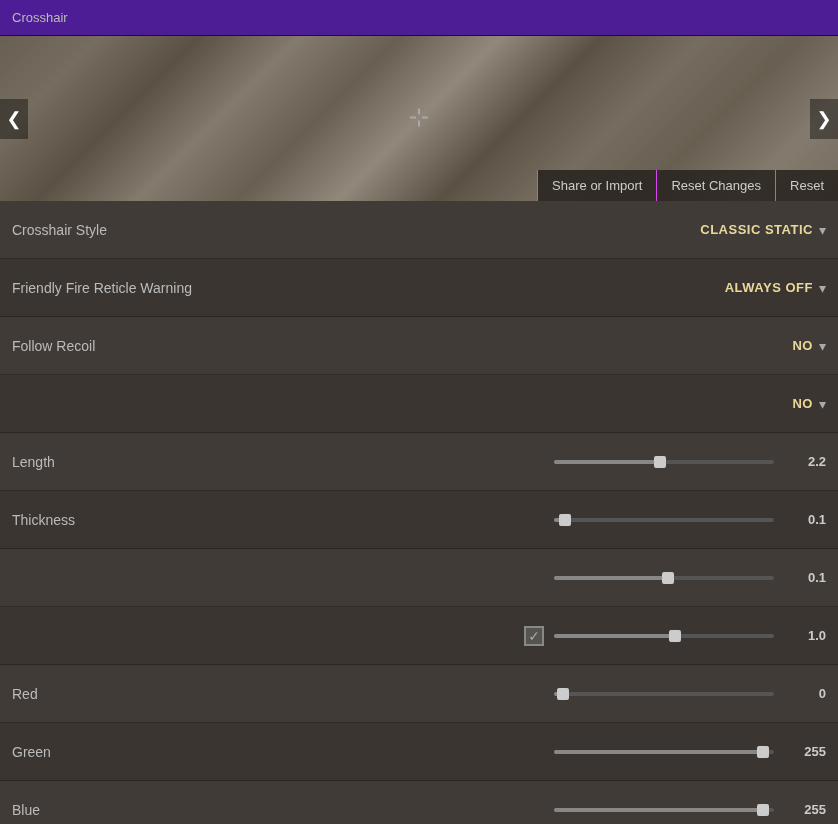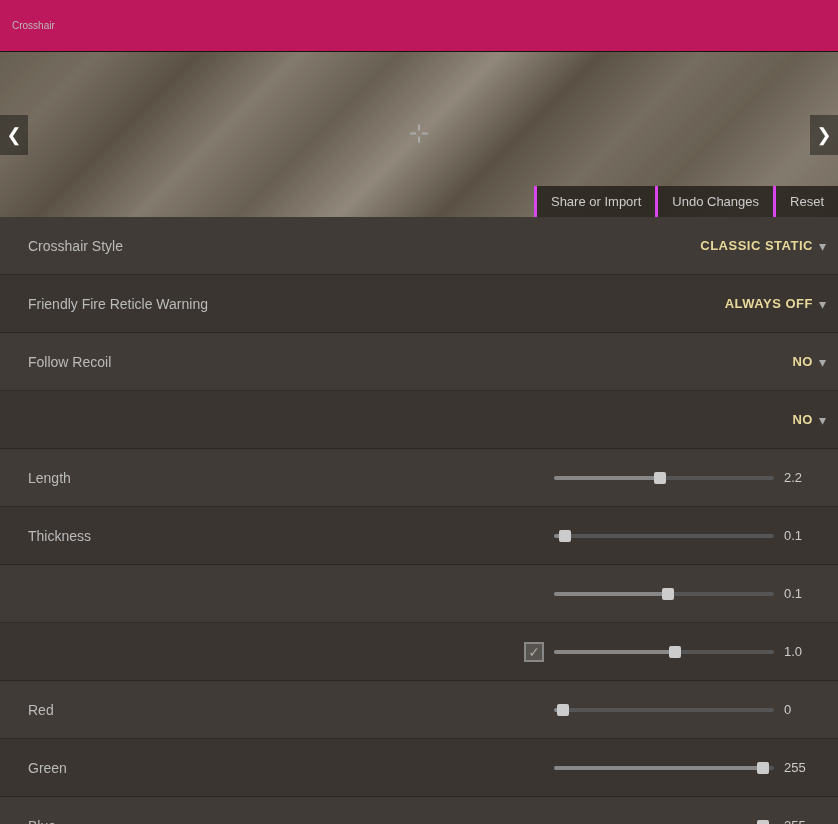--- a/index.html
+++ b/index.html
@@ -7,23 +7,23 @@
       width: 838px;
       min-height: 824px;
       background: #3a3530;
       font-family: Arial, sans-serif;
       color: #ccc;
       overflow-x: hidden;
     }
 
     
     .title-bar {
-      background: #be185d;
-      padding: 20px 12px;
-      font-size: 10px;
+      background: #4c1d95;
+      padding: 10px 12px;
+      font-size: 13px;
       color: #bbb;
       border-bottom: 1px solid #1a1510;
     }
 
     
     .preview-area {
       position: relative;
       width: 100%;
       height: 165px;
       overflow: hidden;
@@ -80,21 +80,21 @@
       bottom: 0;
       right: 0;
       display: flex;
       align-items: stretch;
     }
 
     .action-btn {
       background: rgba(40,35,30,0.88);
       color: #ccc;
       border: none;
-      border-left: 3px solid #d946ef;
+      border-left: 1px solid #d946ef;
       padding: 8px 14px;
       font-size: 13px;
       cursor: pointer;
       white-space: nowrap;
     }
 
     
     .settings-container {
       background: #3a3530;
     }
@@ -108,21 +108,20 @@
     }
     .setting-row:nth-child(odd) {
       background: rgba(255,255,255,0.03);
     }
 
     .setting-label {
       font-size: 14px;
       color: #bbb;
       min-width: 180px;
       flex-shrink: 0;
-      margin-left: 16px;
     }
 
     .setting-control {
       flex: 1;
       display: flex;
       align-items: center;
       justify-content: flex-end;
       gap: 10px;
     }
 
@@ -181,22 +180,22 @@
       border-radius: 2px;
       position: absolute;
       top: 50%;
       transform: translateY(-50%);
     }
 
     .slider-value {
       font-size: 13px;
       color: #ccc;
       min-width: 42px;
-      text-align: left;
-      font-weight: normal;
+      text-align: right;
+      font-weight: bold;
     }
 
     
     .checkbox-control {
       width: 20px;
       height: 20px;
       border: 2px solid #888;
       background: rgba(255,255,255,0.1);
       display: flex;
       align-items: center;
@@ -235,21 +234,21 @@
       <line x1="14" y1="11" x2="20" y2="11" stroke="#aaa" stroke-width="2"></line>
     </svg>
   </div>
 
   <button class="nav-arrow right">
     <span>❯</span>
   </button>
 
   <div class="preview-actions">
     <button class="action-btn">Share or Import</button>
-    <button class="action-btn">Undo Changes</button>
+    <button class="action-btn">Reset Changes</button>
     <button class="action-btn">Reset</button>
   </div>
 </div>
 
 <div class="settings-container">
 <div class="setting-row">
       <div class="setting-label">Crosshair Style</div>
       <div class="setting-control">
         <div class="dropdown-control">
           <span class="dropdown-value">Classic Static</span>

